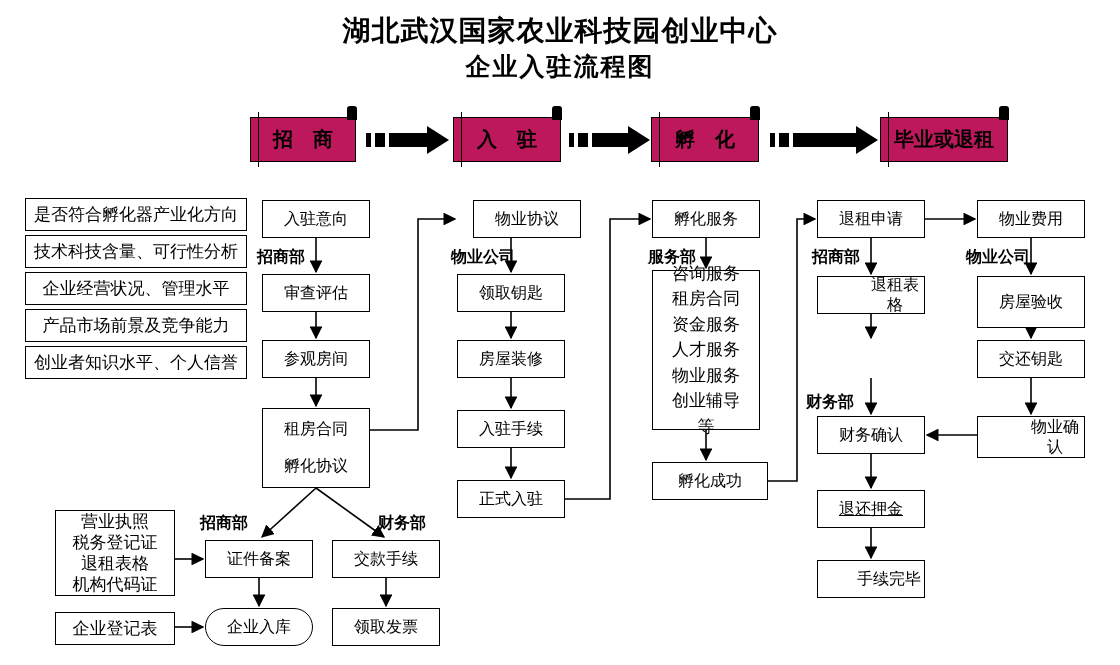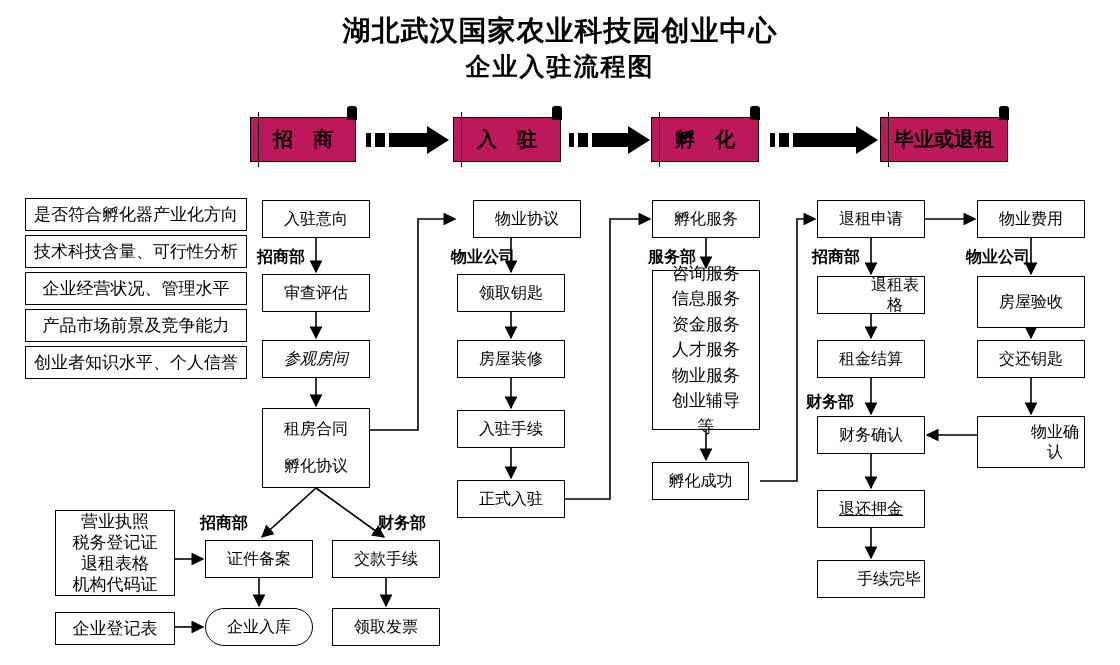--- a/index.html
+++ b/index.html
@@ -47,21 +47,21 @@
 
   <div class="box small" style="left:25px;top:198px;width:222px;height:33px;">是否符合孵化器产业化方向</div>
   <div class="box small" style="left:25px;top:235px;width:222px;height:33px;">技术科技含量、可行性分析</div>
   <div class="box small" style="left:25px;top:272px;width:222px;height:33px;">企业经营状况、管理水平</div>
   <div class="box small" style="left:25px;top:309px;width:222px;height:33px;">产品市场前景及竞争能力</div>
   <div class="box small" style="left:25px;top:346px;width:222px;height:33px;">创业者知识水平、个人信誉</div>
 
   <div class="box" style="left:262px;top:200px;width:108px;height:38px;">入驻意向</div>
   <div class="dept" style="left:257px;top:247px;">招商部</div>
   <div class="box" style="left:262px;top:274px;width:108px;height:38px;">审查评估</div>
-  <div class="box" style="left:262px;top:340px;width:108px;height:38px;font-style:italic;">参观房间</div>
+  <div class="box" style="left:262px;top:340px;width:108px;height:38px;">参观房间</div>
   <div class="box contract" style="left:262px;top:408px;width:108px;height:80px;">租房合同
 孵化协议</div>
 
   <div class="dept" style="left:200px;top:513px;">招商部</div>
   <div class="dept" style="left:378px;top:513px;">财务部</div>
 
   <div class="box multi small" style="left:55px;top:510px;width:120px;height:86px;">营业执照
 税务登记证
 退租表格
 机构代码证</div>
@@ -75,42 +75,41 @@
   <div class="box" style="left:457px;top:200px;width:108px;height:38px;margin-left:16px;">物业协议</div>
   <div class="dept" style="left:451px;top:247px;">物业公司</div>
   <div class="box" style="left:457px;top:274px;width:108px;height:38px;">领取钥匙</div>
   <div class="box" style="left:457px;top:340px;width:108px;height:38px;">房屋装修</div>
   <div class="box" style="left:457px;top:410px;width:108px;height:38px;">入驻手续</div>
   <div class="box" style="left:457px;top:480px;width:108px;height:38px;">正式入驻</div>
 
   <div class="box" style="left:652px;top:200px;width:108px;height:38px;">孵化服务</div>
   <div class="dept" style="left:648px;top:247px;">服务部</div>
   <div class="box multi small svc" style="left:652px;top:270px;width:108px;height:160px;">咨询服务
-信息服务
+租房合同
 资金服务
 人才服务
 物业服务
 创业辅导
 等</div>
-  <div class="box" style="left:652px;top:462px;width:97px;height:38px;">孵化成功</div>
+  <div class="box" style="left:652px;top:462px;width:116px;height:38px;">孵化成功</div>
 
   <div class="box" style="left:817px;top:200px;width:108px;height:38px;">退租申请</div>
   <div class="dept" style="left:812px;top:247px;">招商部</div>
   <div class="box" style="left:817px;top:276px;width:108px;height:38px;padding-left:48px;">退租表格</div>
-  <div class="box" style="left:817px;top:340px;width:108px;height:38px;">租金结算</div>
   <div class="dept" style="left:806px;top:392px;">财务部</div>
   <div class="box" style="left:817px;top:416px;width:108px;height:38px;">财务确认</div>
   <div class="box" style="left:817px;top:490px;width:108px;height:38px;text-decoration:underline;">退还押金</div>
   <div class="box" style="left:817px;top:560px;width:108px;height:38px;padding-left:36px;">手续完毕</div>
 
   <div class="box" style="left:977px;top:200px;width:108px;height:38px;">物业费用</div>
   <div class="dept" style="left:966px;top:247px;">物业公司</div>
   <div class="box" style="left:977px;top:276px;width:108px;height:52px;">房屋验收</div>
   <div class="box" style="left:977px;top:340px;width:108px;height:38px;">交还钥匙</div>
-  <div class="box" style="left:977px;top:416px;width:108px;height:52px;padding-left:48px;">物业确认</div>
+  <div class="box" style="left:977px;top:416px;width:108px;height:42px;padding-left:48px;">物业确认</div>
 
   <svg class="svg-layer" width="1120" height="665" viewBox="0 0 1120 665">
     <defs>
       <marker id="arr" viewBox="0 0 10 10" refX="9" refY="5" markerWidth="8" markerHeight="8" orient="auto-start-reverse">
         <path d="M0,0 L10,5 L0,10 z" fill="#000"></path>
       </marker>
     </defs>
 
     <g fill="#000">
       <rect x="366" y="133" width="5" height="14"></rect>

